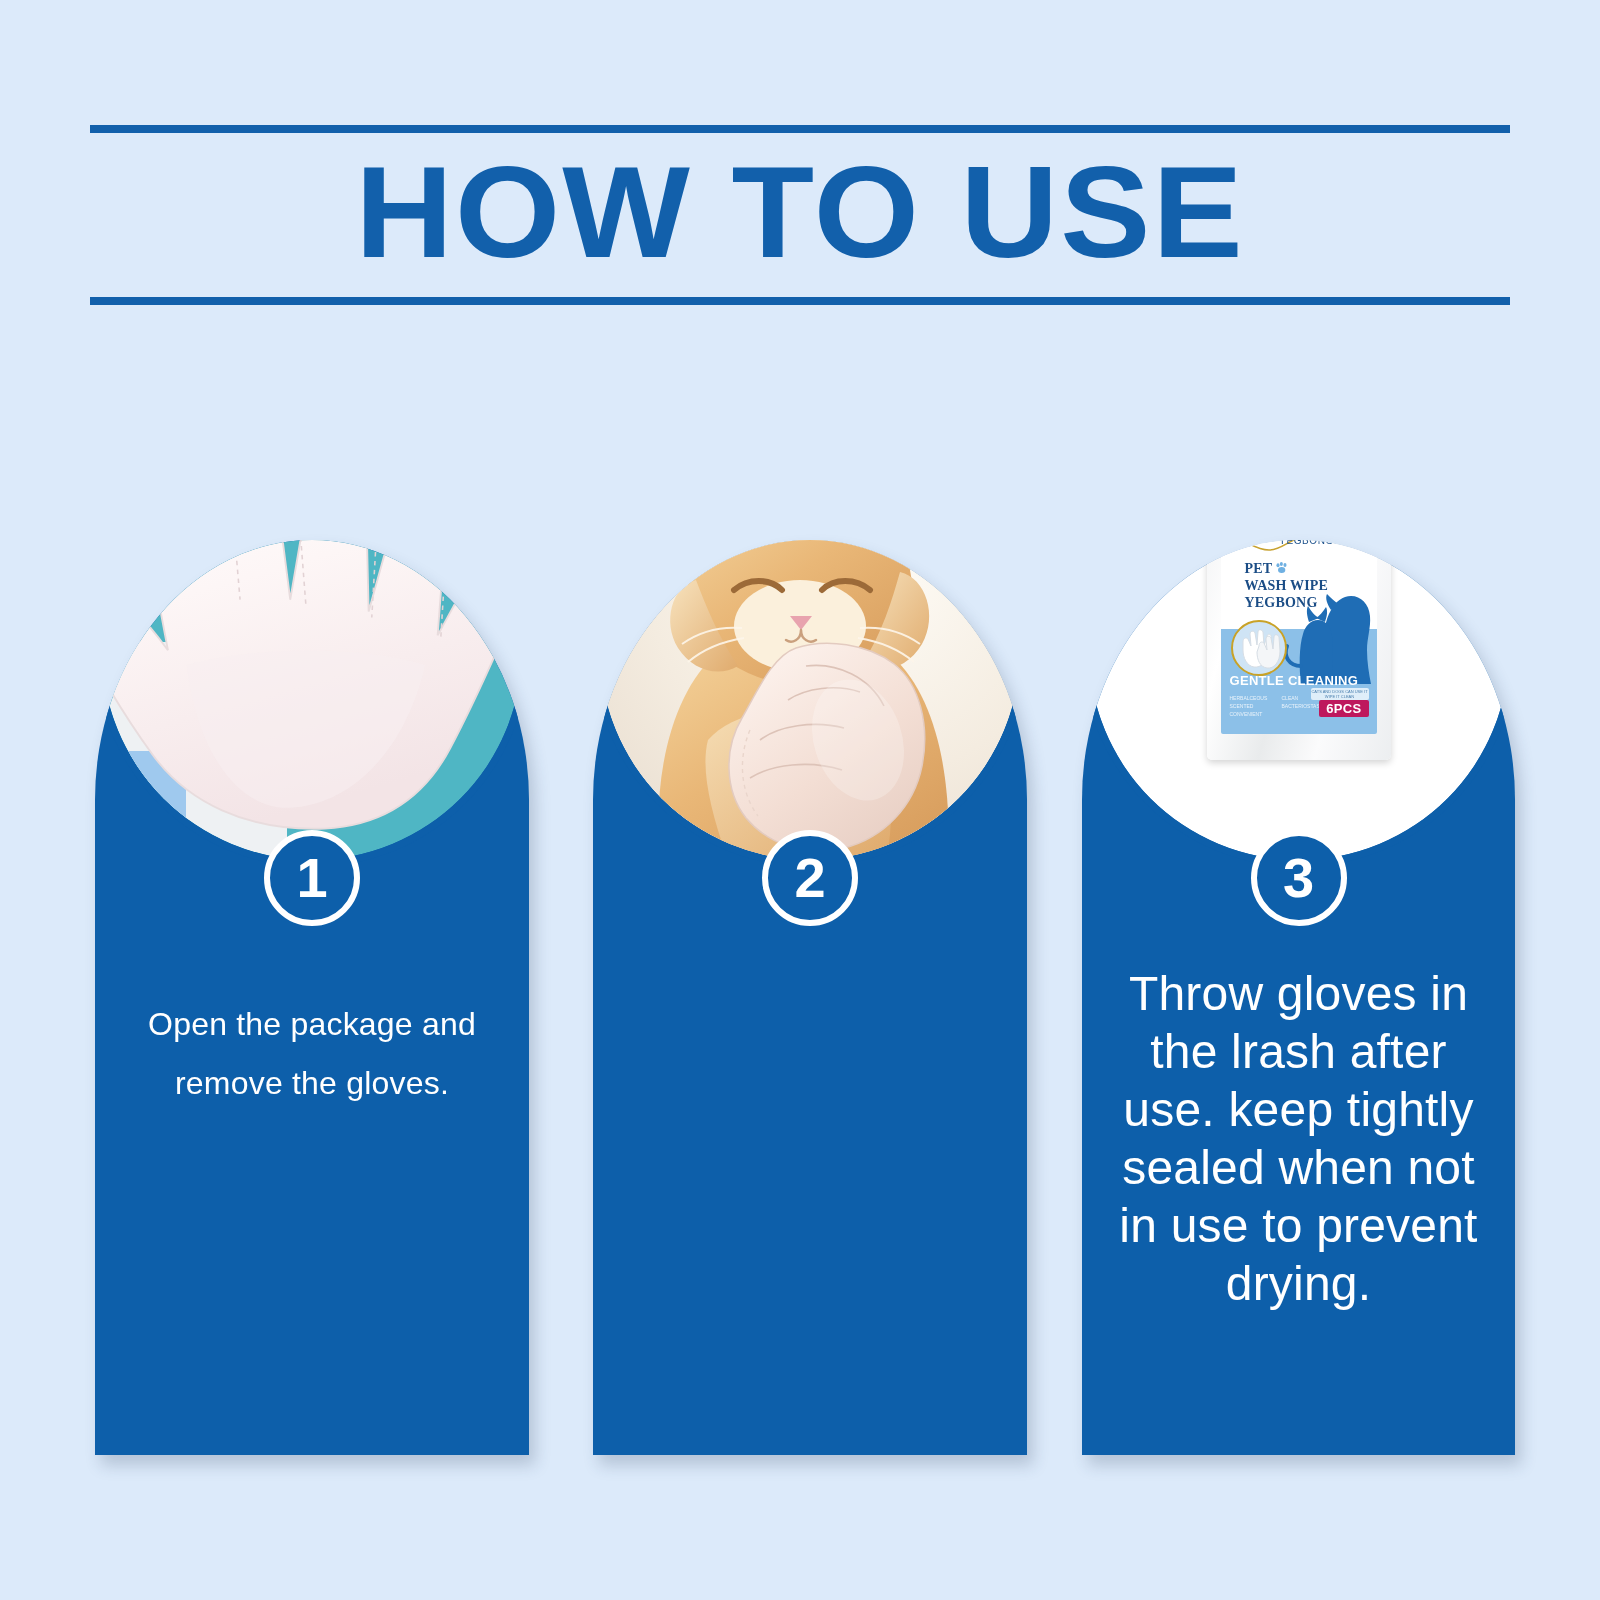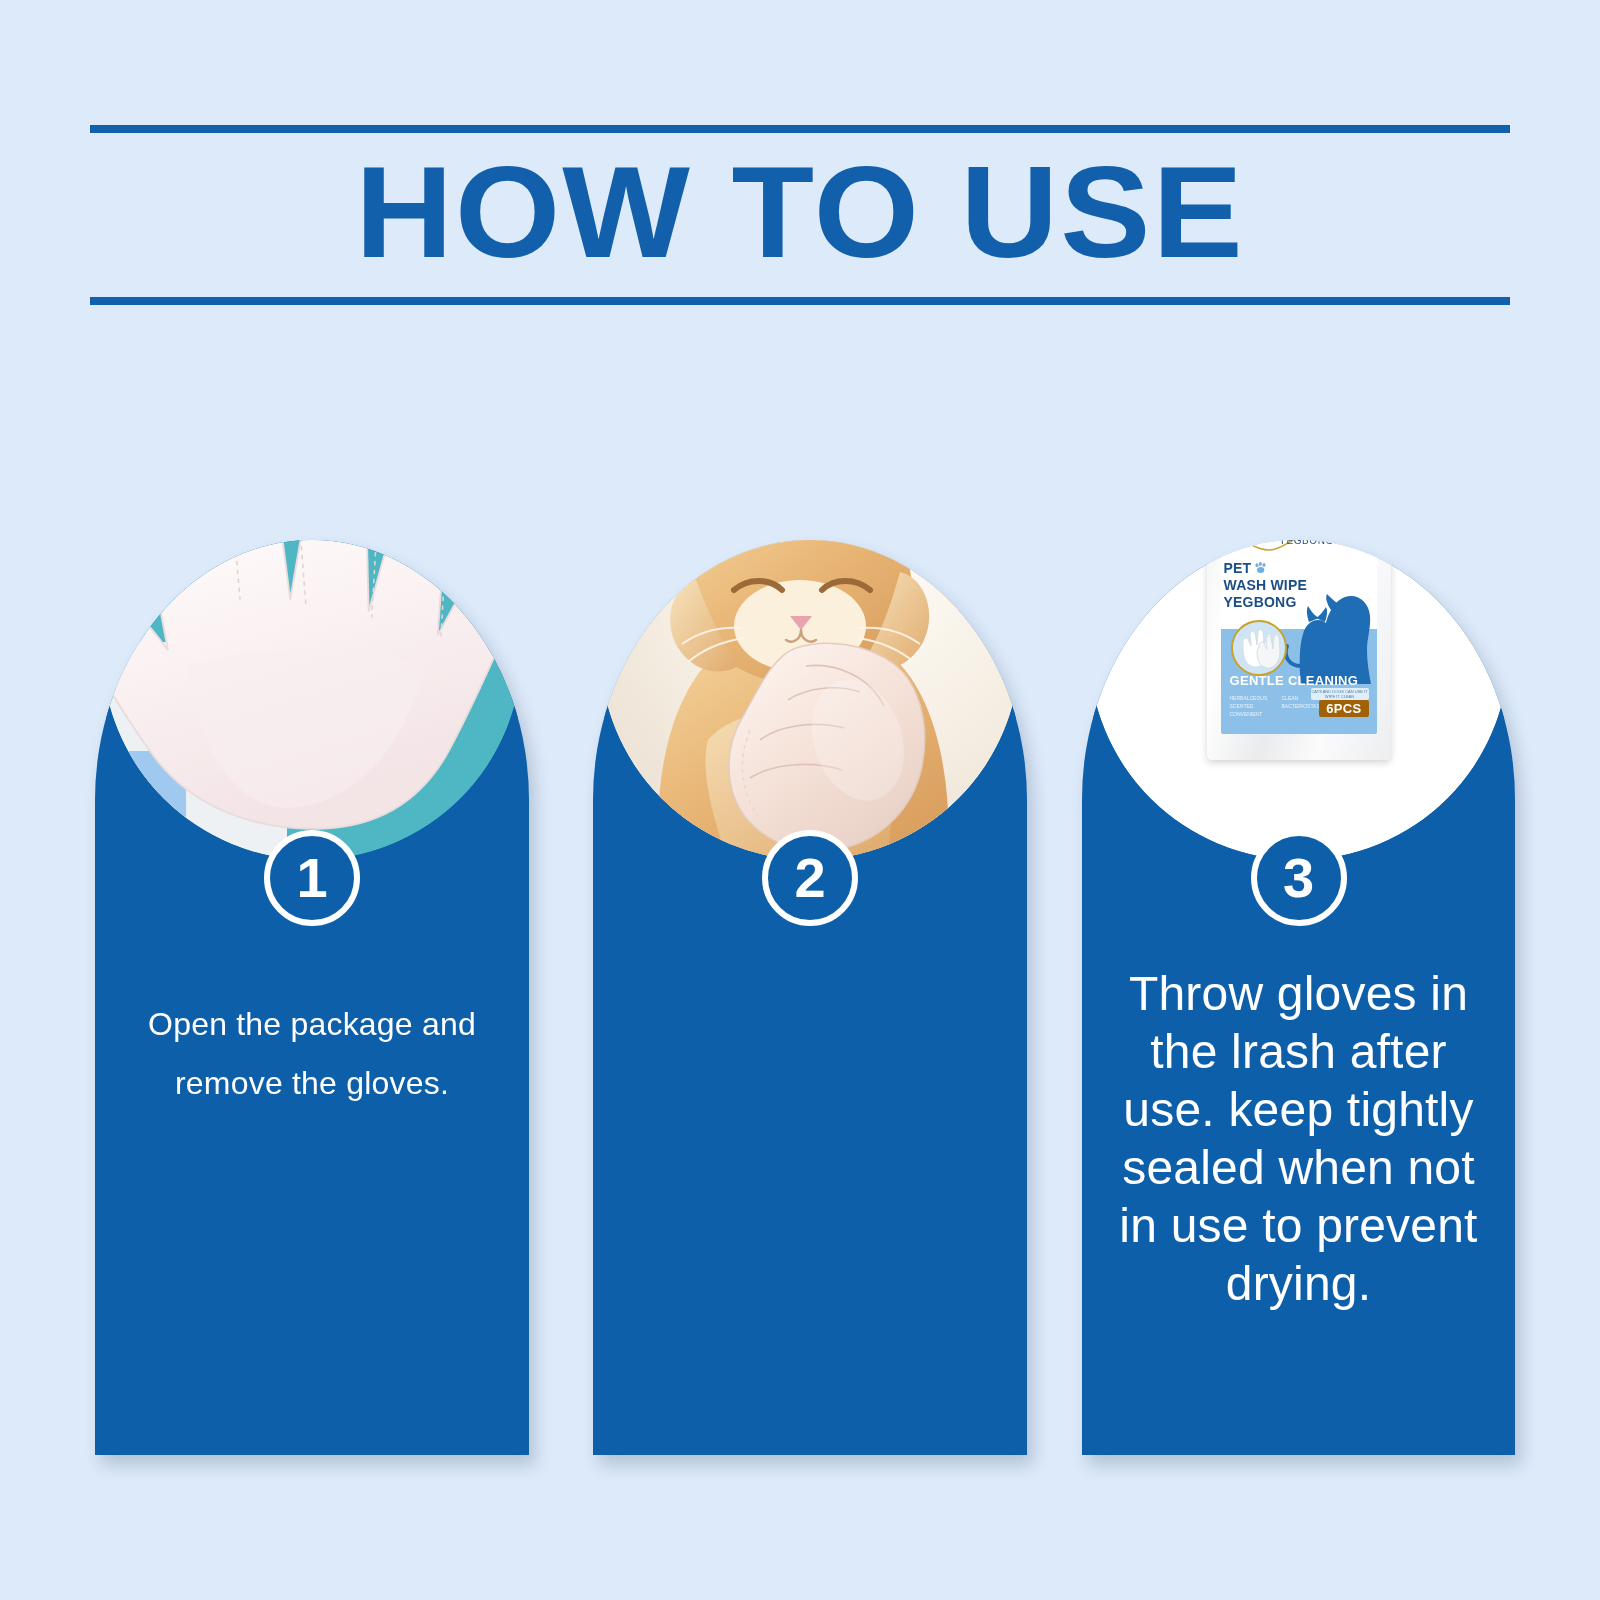--- a/index.html
+++ b/index.html
@@ -119,42 +119,42 @@
   .pouch .label .gold{
     position:absolute;left:0;right:0;top:0;height:24px;
   }
   .brand{
     position:absolute;left:16px;right:0;top:3px;
     text-align:center;
     font-size:10px;letter-spacing:.6px;color:#1a4f8a;
     font-family:"Liberation Sans",sans-serif;
   }
   .ptitle{
-    position:absolute;left:3px;top:28px;
+    position:absolute;left:24px;top:28px;
     font-size:14px;line-height:17px;font-weight:bold;
-    color:#1b4d86;letter-spacing:.2px;
+    color:#1b4d86;letter-spacing:.2px;font-family:Liberation Serif, serif;
   }
   .paw{
     display:inline-block;width:14px;height:12px;vertical-align:-1px;
     position:relative;margin-left:3px;
   }
   .gentle{
     position:absolute;left:9px;bottom:46px;
     font-size:13px;font-weight:bold;color:#ffffff;
     letter-spacing:.3px;
   }
   .feat{
     position:absolute;bottom:16px;left:9px;
     font-size:5px;line-height:8px;color:#e9f3fb;
     width:110px;
   }
   .feat .col{display:inline-block;vertical-align:top;width:52px;}
   .pcs{
     position:absolute;right:8px;bottom:17px;
-    background:#a16207;color:#fff;
+    background:#be185d;color:#fff;
     font-size:13px;font-weight:bold;
     padding:1px 7px;border-radius:2px;letter-spacing:.3px;
   }
   .pcsnote{
     position:absolute;right:8px;bottom:34px;
     width:58px;text-align:center;
     font-size:4px;line-height:5px;color:#4a7fae;
     background:rgba(255,255,255,.72);
     border-radius:2px;padding:1px 0;
   }

